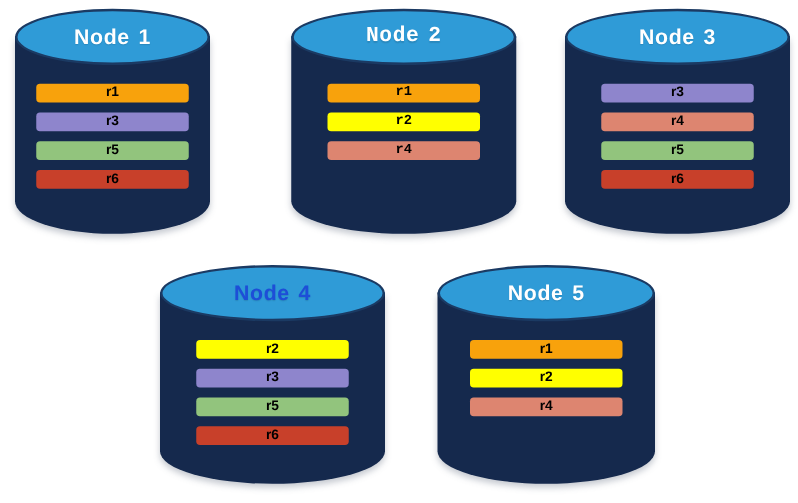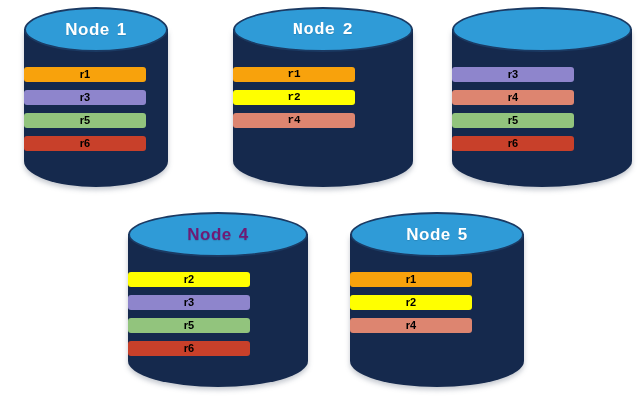--- a/index.html
+++ b/index.html
@@ -69,40 +69,40 @@
   }
 
   
   .replicas {
     position: absolute;
     left: 0;
     width: 100%;
     z-index: 5;
     display: flex;
     flex-direction: column;
-    align-items: flex-start;
+    align-items: center;
   }
   .replica {
     height: 15px;
     line-height: 15px;
     border-radius: 3px;
     text-align: center;
     font-size: 11px;
     font-weight: bold;
     color: #000000;
     margin-bottom: 8px;
     box-sizing: border-box;
   }
   .replica:last-child { margin-bottom: 0; }
 </style>
 </head>
 <body>
 
 <div id="diagram" style="background: rgb(255, 255, 255);">
-    <div class="node" style="left: 24px; top: 7px; width: 144px; height: 180px;">
+    <div class="node" style="left: 12px; top: 7px; width: 156px; height: 180px;">
       <div class="cyl-body" style="background: rgb(21, 41, 77); height: 158px;"></div>
       <div class="cyl-top" style="background: rgb(47, 155, 215); border-color: rgb(27, 58, 99);"></div>
       <div class="node-title" style="color: rgb(255, 255, 255);"><span>Node</span><span class="num">1</span></div>
       <div class="replicas" style="top: 60px;">
         <div class="replica" style="background: rgb(248, 162, 12); width: 122px;">r1</div>
         <div class="replica" style="background: rgb(142, 133, 204); width: 122px;">r3</div>
         <div class="replica" style="background: rgb(146, 196, 125); width: 122px;">r5</div>
         <div class="replica" style="background: rgb(200, 64, 42); width: 122px;">r6</div>
       </div>
     </div>
@@ -112,31 +112,32 @@
       <div class="node-title" style="color: rgb(255, 255, 255);"><span>Node</span><span class="num">2</span></div>
       <div class="replicas" style="top: 60px;">
         <div class="replica" style="background: rgb(248, 162, 12); width: 122px;">r1</div>
         <div class="replica" style="background: rgb(255, 255, 0); width: 122px;">r2</div>
         <div class="replica" style="background: rgb(221, 133, 112); width: 122px;">r4</div>
       </div>
     </div>
     <div class="node" style="left: 452px; top: 7px; width: 180px; height: 180px;">
       <div class="cyl-body" style="background: rgb(21, 41, 77); height: 158px;"></div>
       <div class="cyl-top" style="background: rgb(47, 155, 215); border-color: rgb(27, 58, 99);"></div>
+      <div class="node-title" style="color: rgb(255, 255, 255);"><span>Node</span><span class="num">3</span></div>
       <div class="replicas" style="top: 60px;">
         <div class="replica" style="background: rgb(142, 133, 204); width: 122px;">r3</div>
         <div class="replica" style="background: rgb(221, 133, 112); width: 122px;">r4</div>
         <div class="replica" style="background: rgb(146, 196, 125); width: 122px;">r5</div>
         <div class="replica" style="background: rgb(200, 64, 42); width: 122px;">r6</div>
       </div>
     </div>
     <div class="node" style="left: 128px; top: 212px; width: 180px; height: 175px;">
       <div class="cyl-body" style="background: rgb(21, 41, 77); height: 153px;"></div>
       <div class="cyl-top" style="background: rgb(47, 155, 215); border-color: rgb(27, 58, 99);"></div>
-      <div class="node-title" style="color: #701a75;"><span>Node</span><span class="num">4</span></div>
+      <div class="node-title" style="color: #1d4ed8;"><span>Node</span><span class="num">4</span></div>
       <div class="replicas" style="top: 60px;">
         <div class="replica" style="background: rgb(255, 255, 0); width: 122px;">r2</div>
         <div class="replica" style="background: rgb(142, 133, 204); width: 122px;">r3</div>
         <div class="replica" style="background: rgb(146, 196, 125); width: 122px;">r5</div>
         <div class="replica" style="background: rgb(200, 64, 42); width: 122px;">r6</div>
       </div>
     </div>
     <div class="node" style="left: 350px; top: 212px; width: 174px; height: 175px;">
       <div class="cyl-body" style="background: rgb(21, 41, 77); height: 153px;"></div>
       <div class="cyl-top" style="background: rgb(47, 155, 215); border-color: rgb(27, 58, 99);"></div>

